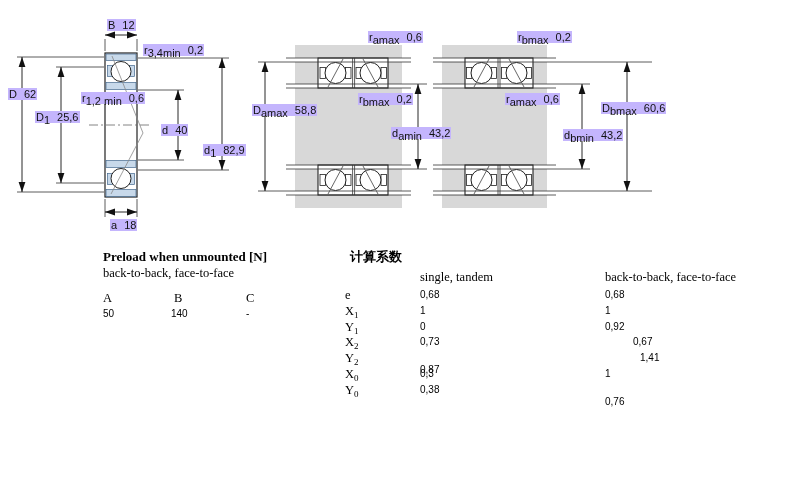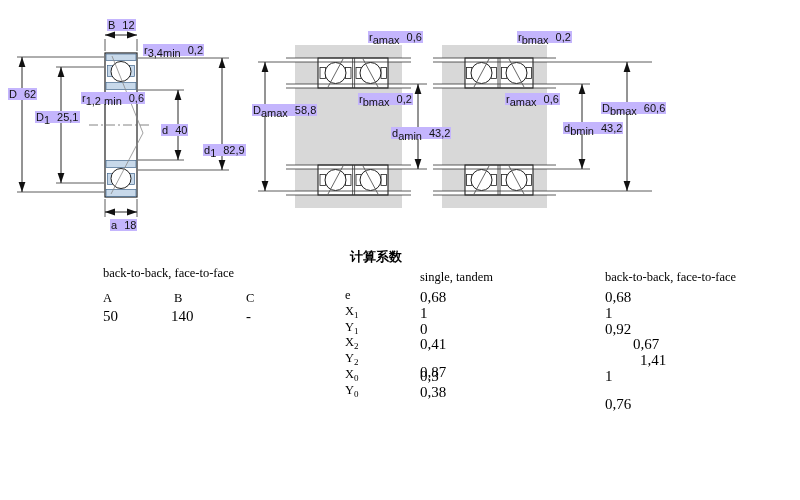--- a/index.html
+++ b/index.html
@@ -5,21 +5,21 @@
   html,body{margin:0;padding:0;background:#fff}
   .page{position:relative;width:800px;height:500px;background:#fff;overflow:hidden}
   .page svg{position:absolute;left:0;top:0;z-index:1}
   .dim{position:absolute;z-index:2;font-family:"Liberation Sans",sans-serif;font-size:11px;color:#111;
        background:#c4b5fd;white-space:nowrap;line-height:1.1;padding:0 1px}
   .dim sub{font-size:11px;position:relative;top:2.5px;vertical-align:baseline}
   .dim .val{margin-left:7px}
   .ser{position:absolute;z-index:2;font-family:"Liberation Serif",serif;font-size:12.5px;color:#000;white-space:nowrap;line-height:1.15}
   .ser sub{font-size:9px;position:relative;top:3px;vertical-align:baseline}
   .bold{font-weight:bold;font-size:13px}
-  .num{position:absolute;z-index:2;font-family:Liberation Serif, serif;font-size:15px;color:#000;white-space:nowrap}
+  .num{position:absolute;z-index:2;font-family:Liberation Sans, sans-serif;font-size:10px;color:#000;white-space:nowrap}
 </style>
 </head>
 <body>
 
 <div class="page">
 
 <svg width="800" height="500" viewBox="0 0 800 500">
   <defs>
     <marker id="ae" orient="auto" markerUnits="userSpaceOnUse" markerWidth="12" markerHeight="10" refX="10" refY="5">
       <path d="M0,1.6 L10,5 L0,8.4 Z" fill="#111"></path>
@@ -176,36 +176,37 @@
     <g stroke="#111" stroke-width="0.9">
       <line x1="627" y1="62" x2="627" y2="191" marker-start="url(#as)" marker-end="url(#ae)"></line>
       <line x1="582" y1="84" x2="582" y2="169" marker-start="url(#as)" marker-end="url(#ae)"></line>
     </g>
   </g>
 </svg>
 
 <div class="dim" style="left:107px;top:19px"><span>B</span><sub></sub><span class="val">12</span></div>
 <div class="dim" style="left:143px;top:44px"><span>r</span><sub>3,4min</sub><span class="val">0,2</span></div>
 <div class="dim" style="left:8px;top:88px"><span>D</span><sub></sub><span class="val">62</span></div>
-<div class="dim" style="left:35px;top:111px"><span>D</span><sub>1</sub><span class="val">25,1</span></div>
+<div class="dim" style="left:35px;top:111px"><span>D</span><sub>1</sub><span class="val">25,6</span></div>
 <div class="dim" style="left:81px;top:92px"><span>r</span><sub>1,2 min</sub><span class="val">0,6</span></div>
 <div class="dim" style="left:161px;top:124px"><span>d</span><sub></sub><span class="val">40</span></div>
 <div class="dim" style="left:203px;top:144px"><span>d</span><sub>1</sub><span class="val">82,9</span></div>
 <div class="dim" style="left:110px;top:219px"><span>a</span><sub></sub><span class="val">18</span></div>
 
 <div class="dim" style="left:368px;top:31px"><span>r</span><sub>amax</sub><span class="val">0,6</span></div>
 <div class="dim" style="left:252px;top:104px"><span>D</span><sub>amax</sub><span class="val">58,8</span></div>
 <div class="dim" style="left:358px;top:93px"><span>r</span><sub>bmax</sub><span class="val">0,2</span></div>
 <div class="dim" style="left:391px;top:127px"><span>d</span><sub>amin</sub><span class="val">43,2</span></div>
 
 <div class="dim" style="left:517px;top:31px"><span>r</span><sub>bmax</sub><span class="val">0,2</span></div>
 <div class="dim" style="left:505px;top:93px"><span>r</span><sub>amax</sub><span class="val">0,6</span></div>
 <div class="dim" style="left:601px;top:102px"><span>D</span><sub>bmax</sub><span class="val">60,6</span></div>
-<div class="dim" style="left:563px;top:122px"><span>d</span><sub>bmin</sub><span class="val">43,2</span></div>
-
+<div class="dim" style="left:563px;top:129px"><span>d</span><sub>bmin</sub><span class="val">43,2</span></div>
+
+<div class="ser bold" style="left:103px;top:250px"><span>Preload when unmounted [N]</span></div>
 <div class="ser" style="left:103px;top:266px"><span>back-to-back, face-to-face</span></div>
 <div class="ser" style="left:103px;top:291px"><span>A</span></div>
 <div class="ser" style="left:174px;top:291px"><span>B</span></div>
 <div class="ser" style="left:246px;top:291px"><span>C</span></div>
 <div class="num" style="left:103px;top:308px"><span>50</span></div>
 <div class="num" style="left:171px;top:308px"><span>140</span></div>
 <div class="num" style="left:246px;top:308px"><span>-</span></div>
 
 <div class="ser bold" style="left:350px;top:250px"><span>计算系数</span></div>
 <div class="ser" style="left:420px;top:270px"><span>single, tandem</span></div>
@@ -217,21 +218,21 @@
 
 <div class="ser" style="left:345px;top:304px"><span>X</span><sub>1</sub></div>
 <div class="num" style="left:420px;top:305px"><span>1</span></div>
 <div class="num" style="left:605px;top:305px"><span>1</span></div>
 
 <div class="ser" style="left:345px;top:320px"><span>Y</span><sub>1</sub></div>
 <div class="num" style="left:420px;top:321px"><span>0</span></div>
 <div class="num" style="left:605px;top:321px"><span>0,92</span></div>
 
 <div class="ser" style="left:345px;top:335px"><span>X</span><sub>2</sub></div>
-<div class="num" style="left:420px;top:336px"><span>0,41</span></div>
+<div class="num" style="left:420px;top:336px"><span>0,73</span></div>
 <div class="num" style="left:633px;top:336px"><span>0,67</span></div>
 
 <div class="ser" style="left:345px;top:351px"><span>Y</span><sub>2</sub></div>
 <div class="num" style="left:420px;top:364px"><span>0,87</span></div>
 <div class="num" style="left:640px;top:352px"><span>1,41</span></div>
 
 <div class="ser" style="left:345px;top:367px"><span>X</span><sub>0</sub></div>
 <div class="num" style="left:420px;top:368px"><span>0,3</span></div>
 <div class="num" style="left:605px;top:368px"><span>1</span></div>
 

